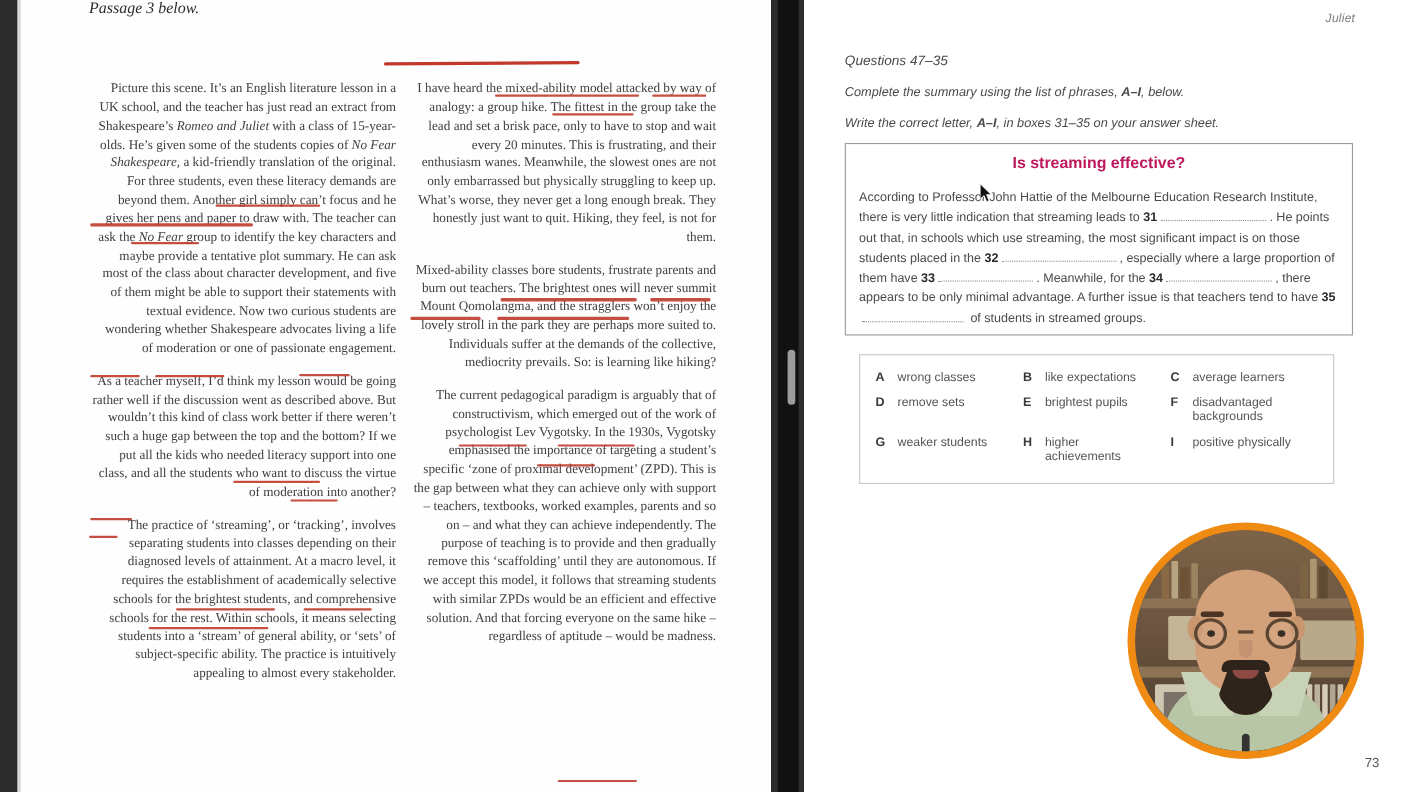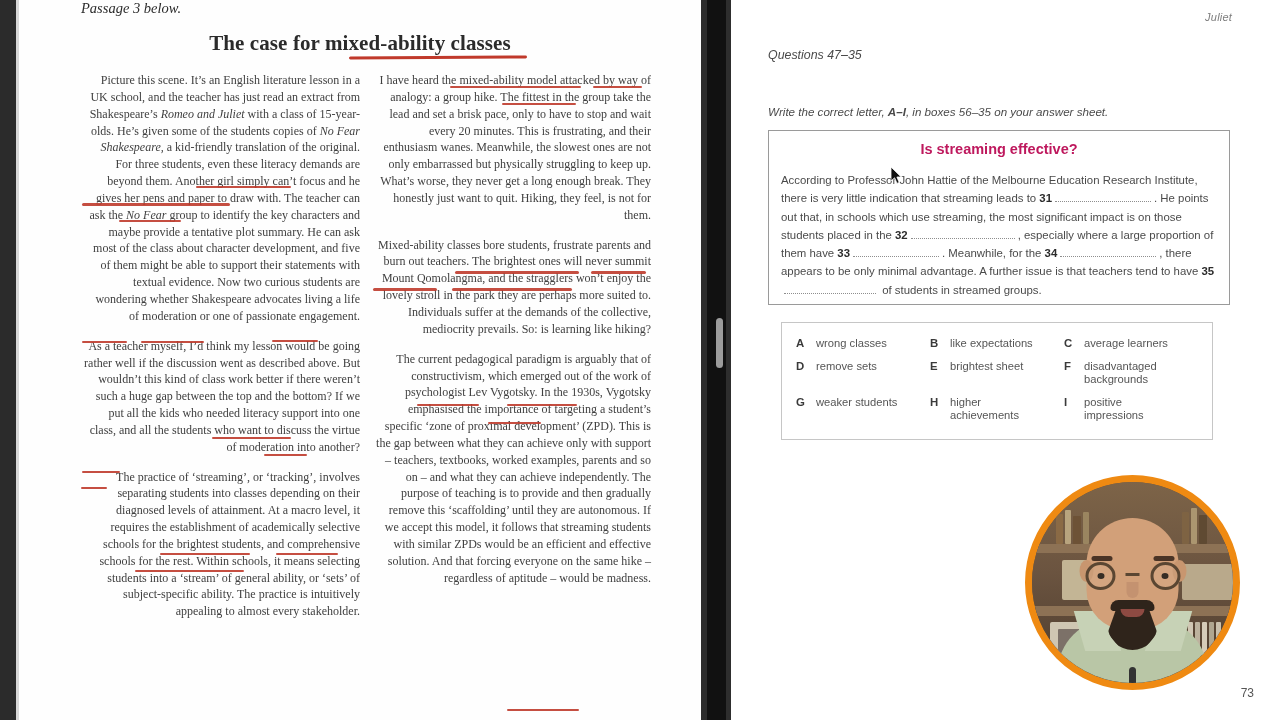--- a/index.html
+++ b/index.html
@@ -236,21 +236,20 @@
 
 <div id="root">
 
   <div class="edge-bar-left"></div>
   <div class="edge-bar-left-inner"></div>
 
   <div class="passage-page">
 
     <div class="passage-header">Passage 3 below.</div>
 
-    <div class="passage-title">The case for mixed-ability classes</div>
     <div class="title-underline"></div>
 
     <div class="col left">
       <p>Picture this scene. It’s an English literature lesson in a UK school, and the teacher has just read an extract from Shakespeare’s <i>Romeo and Juliet</i> with a class of 15-year-olds. He’s given some of the students copies of <i>No Fear Shakespeare,</i> a kid-friendly translation of the original. For three students, even these literacy demands are beyond them. Another girl simply can’t focus and he gives her pens and paper to draw with. The teacher can ask the <i>No Fear</i> group to identify the key characters and maybe provide a tentative plot summary. He can ask most of the class about character development, and five of them might be able to support their statements with textual evidence. Now two curious students are wondering whether Shakespeare advocates living a life of moderation or one of passionate engagement.</p>
       <p>As a teacher myself, I’d think my lesson would be going rather well if the discussion went as described above. But wouldn’t this kind of class work better if there weren’t such a huge gap between the top and the bottom? If we put all the kids who needed literacy support into one class, and all the students who want to discuss the virtue of moderation into another?</p>
       <p>The practice of ‘streaming’, or ‘tracking’, involves separating students into classes depending on their diagnosed levels of attainment. At a macro level, it requires the establishment of academically selective schools for the brightest students, and comprehensive schools for the rest. Within schools, it means selecting students into a ‘stream’ of general ability, or ‘sets’ of subject-specific ability. The practice is intuitively appealing to almost every stakeholder.</p>
     </div>
 
     <div class="col mid">
       <p>I have heard the mixed-ability model attacked by way of analogy: a group hike. The fittest in the group take the lead and set a brisk pace, only to have to stop and wait every 20 minutes. This is frustrating, and their enthusiasm wanes. Meanwhile, the slowest ones are not only embarrassed but physically struggling to keep up. What’s worse, they never get a long enough break. They honestly just want to quit. Hiking, they feel, is not for them.</p>
@@ -290,23 +289,26 @@
     <div class="hilite-r"></div>
   </div>
   <div class="scroll-handle"></div>
 
   <div class="question-sheet">
 
     <div class="sheet-running-head">Juliet</div>
 
     <div class="q-range">Questions 47–35</div>
 
+    <div class="q-instr1">
+      <span>Complete the summary using the list of phrases, </span><b>A–I</b><span>, below.</span>
+    </div>
 
     <div class="q-instr2">
-      <span>Write the correct letter, </span><b>A–I</b><span>, in boxes 56–35 on your answer sheet.</span>
+      <span>Write the correct letter, </span><b>A–I</b><span>, in boxes 31–35 on your answer sheet.</span>
     </div>
 
     <div class="summary-box">
       <div class="summary-title">Is streaming effective?</div>
       <div class="summary-body"><span>According to Professor John Hattie of the Melbourne Education Research Institute, there is very little indication that streaming leads to </span><b>31</b><span class="gap w1"></span><span>. He points out that, in schools which use streaming, the most significant impact is on those students placed in the </span><b>32</b><span class="gap w2"></span><span>, especially where a large proportion of them have </span><b>33</b><span class="gap w3"></span><span>. Meanwhile, for the </span><b>34</b><span class="gap w4"></span><span>, there appears to be only minimal advantage. A further issue is that teachers tend to have </span><b>35</b><span class="gap w5"></span><span> of students in streamed groups.</span></div>
     </div>
 
     <div class="options-box">
       <div class="opt-grid">
         <div class="opt">
@@ -320,37 +322,37 @@
         <div class="opt">
           <span class="opt-letter">C</span>
           <span class="opt-text">average learners</span>
         </div>
         <div class="opt">
           <span class="opt-letter">D</span>
           <span class="opt-text">remove sets</span>
         </div>
         <div class="opt">
           <span class="opt-letter">E</span>
-          <span class="opt-text">brightest sheet</span>
+          <span class="opt-text">brightest pupils</span>
         </div>
         <div class="opt">
           <span class="opt-letter">F</span>
           <span class="opt-text">disadvantaged backgrounds</span>
         </div>
         <div class="opt">
           <span class="opt-letter">G</span>
           <span class="opt-text">weaker students</span>
         </div>
         <div class="opt">
           <span class="opt-letter">H</span>
           <span class="opt-text">higher achievements</span>
         </div>
         <div class="opt">
           <span class="opt-letter">I</span>
-          <span class="opt-text">positive impressions</span>
+          <span class="opt-text">positive physically</span>
         </div>
       </div>
     </div>
 
     <div class="page-number">73</div>
   </div>
 
   <div class="webcam">
     <div class="cam-scene">
       <div class="cam-wall"></div>

